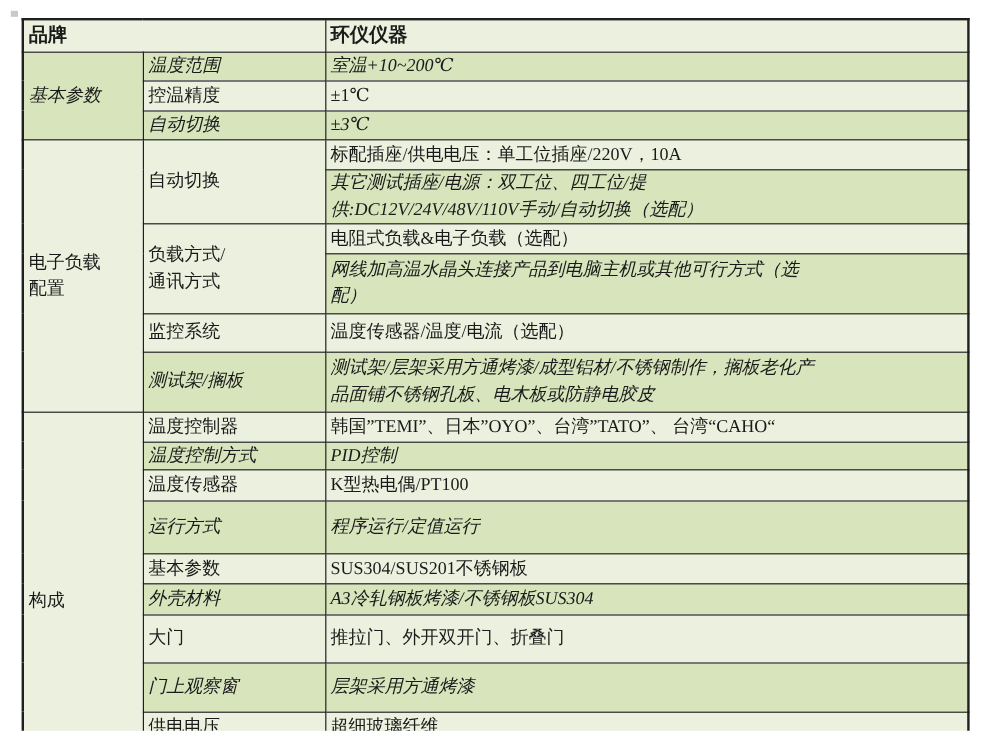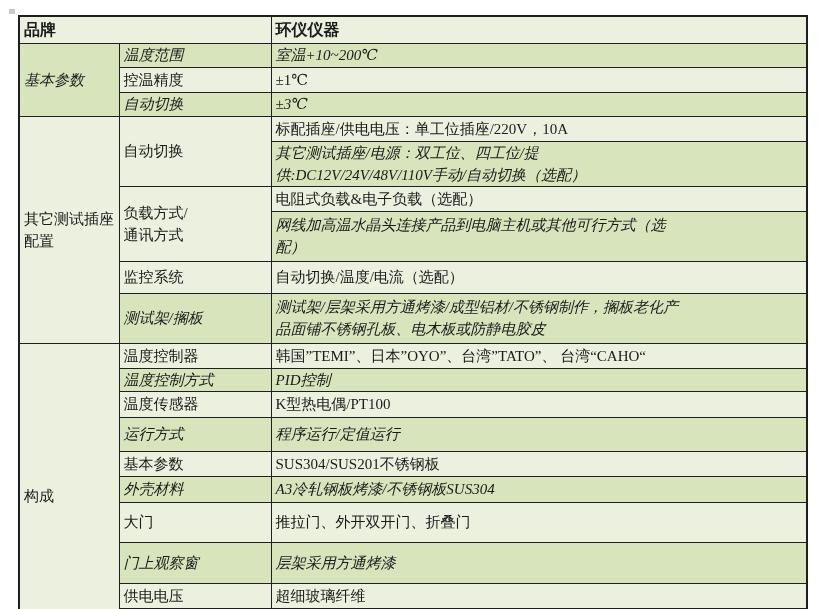--- a/index.html
+++ b/index.html
@@ -70,62 +70,62 @@
     <tr style="height:25px">
       <td class="light">控温精度</td>
       <td class="light">±1℃</td>
     </tr>
     <tr style="height:24px">
       <td class="dark">自动切换</td>
       <td class="dark">±3℃</td>
     </tr>
 
     <tr style="height:25px">
-      <td rowspan="6" class="light">其它测试插座
+      <td rowspan="6" class="light">电子负载
 配置</td>
       <td rowspan="2" class="light">自动切换</td>
       <td class="light">标配插座/供电电压：单工位插座/220V，10A</td>
     </tr>
     <tr style="height:40px">
       <td class="dark">其它测试插座/电源：双工位、四工位/提
 供:DC12V/24V/48V/110V手动/自动切换（选配）</td>
     </tr>
     <tr style="height:25px">
       <td rowspan="2" class="light">负载方式/
 通讯方式</td>
       <td class="light">电阻式负载&amp;电子负载（选配）</td>
     </tr>
     <tr style="height:50px">
       <td class="dark">网线加高温水晶头连接产品到电脑主机或其他可行方式（选
 配）</td>
     </tr>
     <tr style="height:32px">
       <td class="light">监控系统</td>
-      <td class="light">自动切换/温度/电流（选配）</td>
+      <td class="light">温度传感器/温度/电流（选配）</td>
     </tr>
     <tr style="height:50px">
       <td class="dark">测试架/搁板</td>
       <td class="dark">测试架/层架采用方通烤漆/成型铝材/不锈钢制作，搁板老化产
 品面铺不锈钢孔板、电木板或防静电胶皮</td>
     </tr>
 
     <tr style="height:25px">
       <td rowspan="10" class="light">构成</td>
       <td class="light">温度控制器</td>
       <td class="light">韩国”TEMI”、日本”OYO”、台湾”TATO”、 台湾“CAHO“</td>
     </tr>
     <tr style="height:14px">
       <td class="dark">温度控制方式</td>
       <td class="dark">PID控制</td>
     </tr>
     <tr style="height:26px">
       <td class="light">温度传感器</td>
       <td class="light">K型热电偶/PT100</td>
     </tr>
-    <tr style="height:34px">
+    <tr style="height:44px">
       <td class="dark">运行方式</td>
       <td class="dark">程序运行/定值运行</td>
     </tr>
     <tr style="height:25px">
       <td class="light">基本参数</td>
       <td class="light">SUS304/SUS201不锈钢板</td>
     </tr>
     <tr style="height:26px">
       <td class="dark">外壳材料</td>
       <td class="dark">A3冷轧钢板烤漆/不锈钢板SUS304</td>

